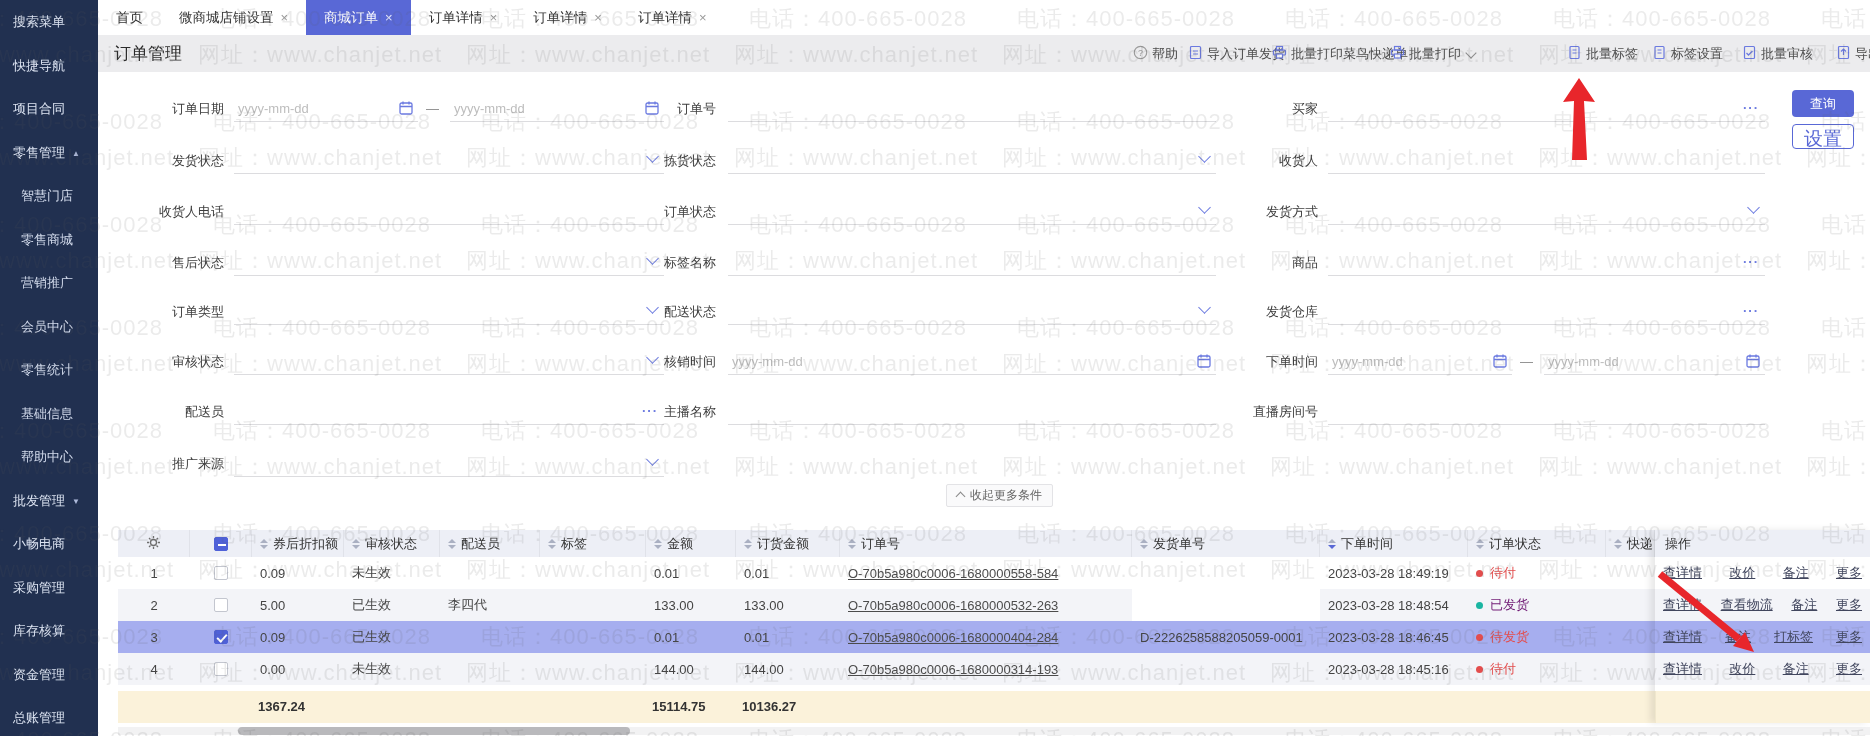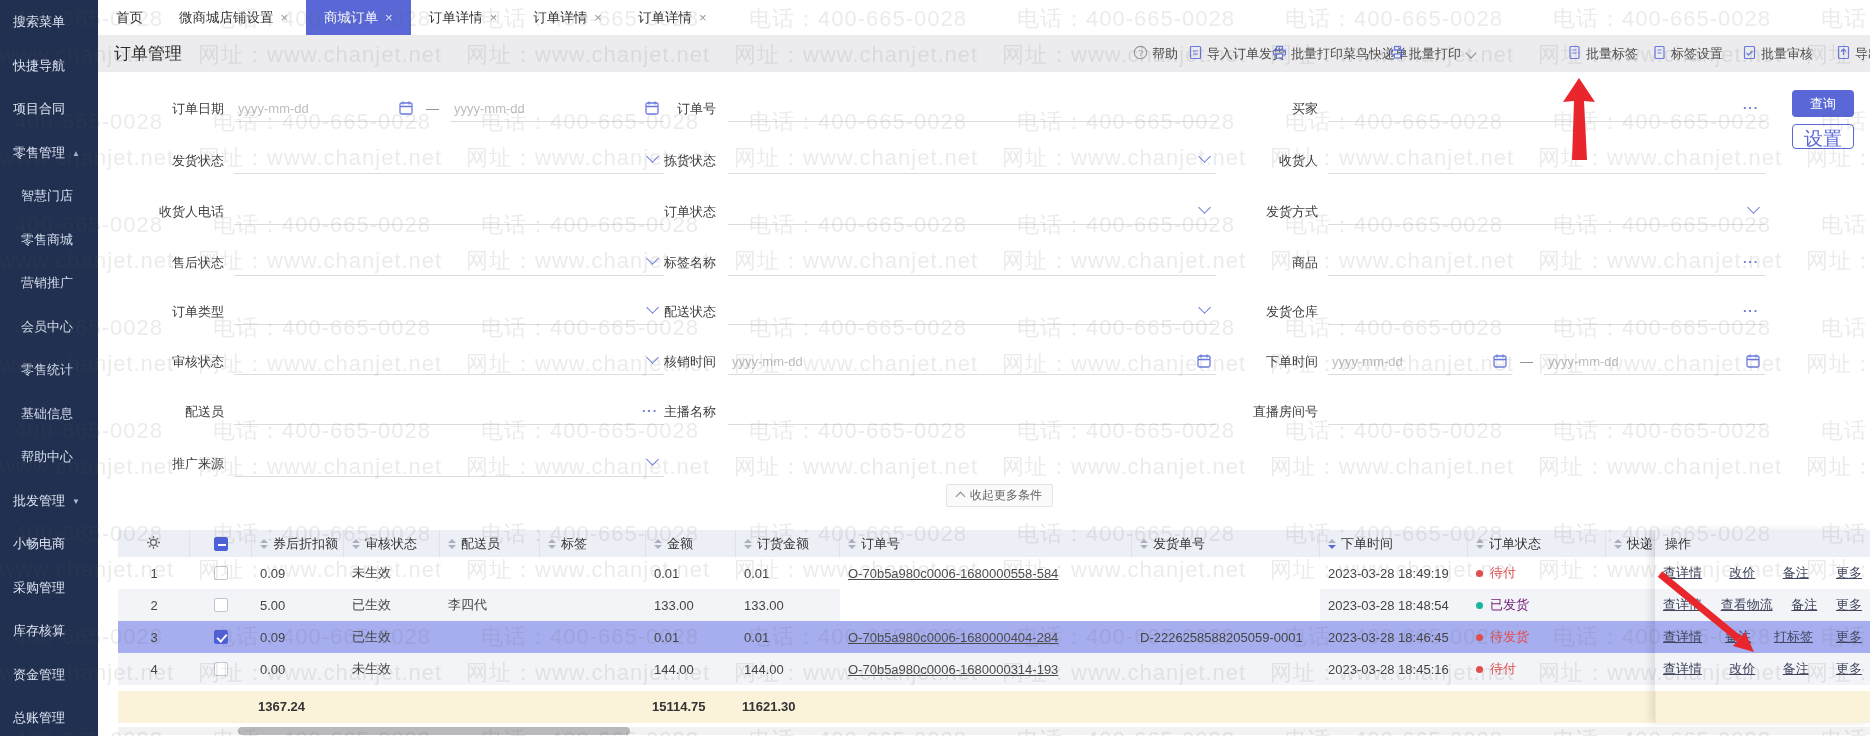--- a/index.html
+++ b/index.html
@@ -414,20 +414,23 @@
       </div>
       <div class="td" style="left: 442px; width: 106px; top: 59px; background: rgb(243, 244, 248); padding-left: 8px;">
         <span></span>
       </div>
       <div class="td" style="left: 548px; width: 90px; top: 59px; background: rgb(243, 244, 248); padding-left: 8px;">
         <span>133.00</span>
       </div>
       <div class="td" style="left: 638px; width: 104px; top: 59px; background: rgb(243, 244, 248); padding-left: 8px;">
         <span>133.00</span>
       </div>
+      <div class="td" style="left: 742px; width: 292px; top: 59px; background: rgb(243, 244, 248); padding-left: 8px;">
+        <span class="link">O-70b5a980c0006-1680000532-263</span>
+      </div>
       <div class="td" style="left: 1222px; width: 148px; top: 59px; background: rgb(243, 244, 248); padding-left: 8px;">
         <span>2023-03-28 18:48:54</span>
       </div>
       <div class="td st-teal" style="left: 1370px; width: 138px; top: 59px; background: rgb(243, 244, 248); padding-left: 8px;">
         <span class="dot"></span>
         <span>已发货</span>
       </div>
       <div class="td" style="left: 1508px; width: 49px; top: 59px; background: rgb(243, 244, 248); padding-left: 8px;">
         <span></span>
       </div>
@@ -507,21 +510,21 @@
       <div class="td st-red" style="left: 1370px; width: 138px; top: 123px; background: rgb(243, 244, 248); padding-left: 8px;">
         <span class="dot"></span>
         <span>待付</span>
       </div>
       <div class="td" style="left: 1508px; width: 49px; top: 123px; background: rgb(243, 244, 248); padding-left: 8px;">
         <span></span>
       </div>
       <div class="footer-band" style="left: 20px; width: 1537px; top: 161px;"></div>
       <div class="foot-val" style="left: 160px; top: 161px;">1367.24</div>
       <div class="foot-val" style="left: 554px; top: 161px;">15114.75</div>
-      <div class="foot-val" style="left: 644px; top: 161px;">11621.30</div>
+      <div class="foot-val" style="left: 644px; top: 161px;">10136.27</div>
       <div id="fixedcol" style="height: 193px;">
         <div class="th" style="left: 0px; width: 215px; top: 0px; padding-left: 10px; border-right: none;">
           <span>操作</span>
         </div>
         <div class="act-row" style="top: 27px; background: rgb(255, 255, 255);">
           <span class="act">查详情</span>
           <span class="act">改价</span>
           <span class="act">备注</span>
           <span class="act">更多</span>
         </div>

